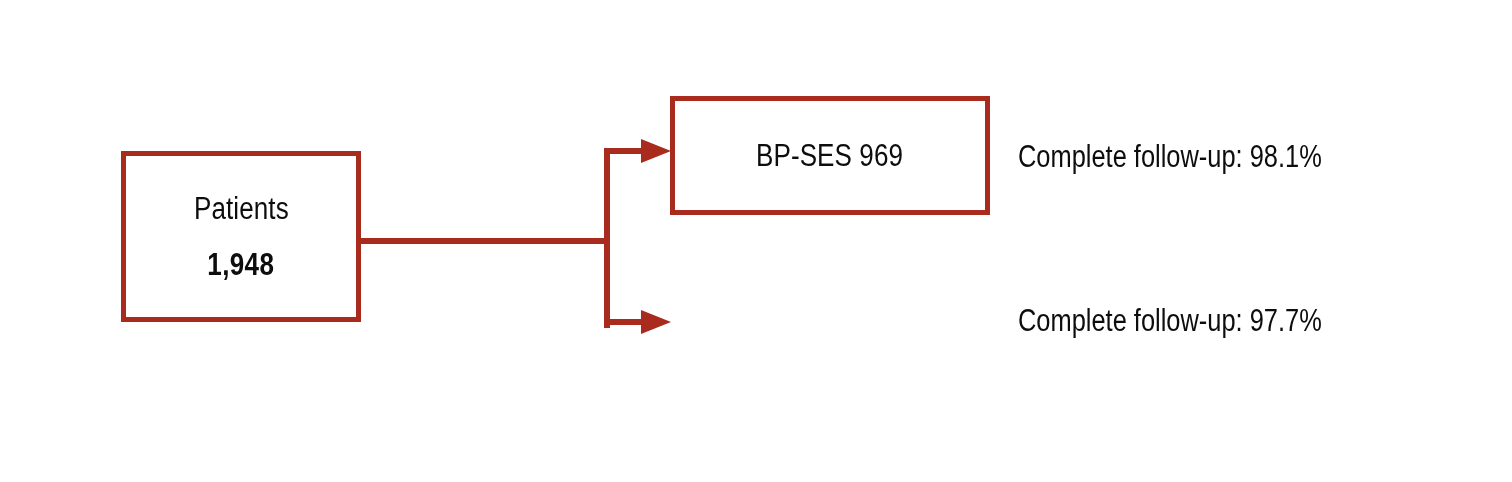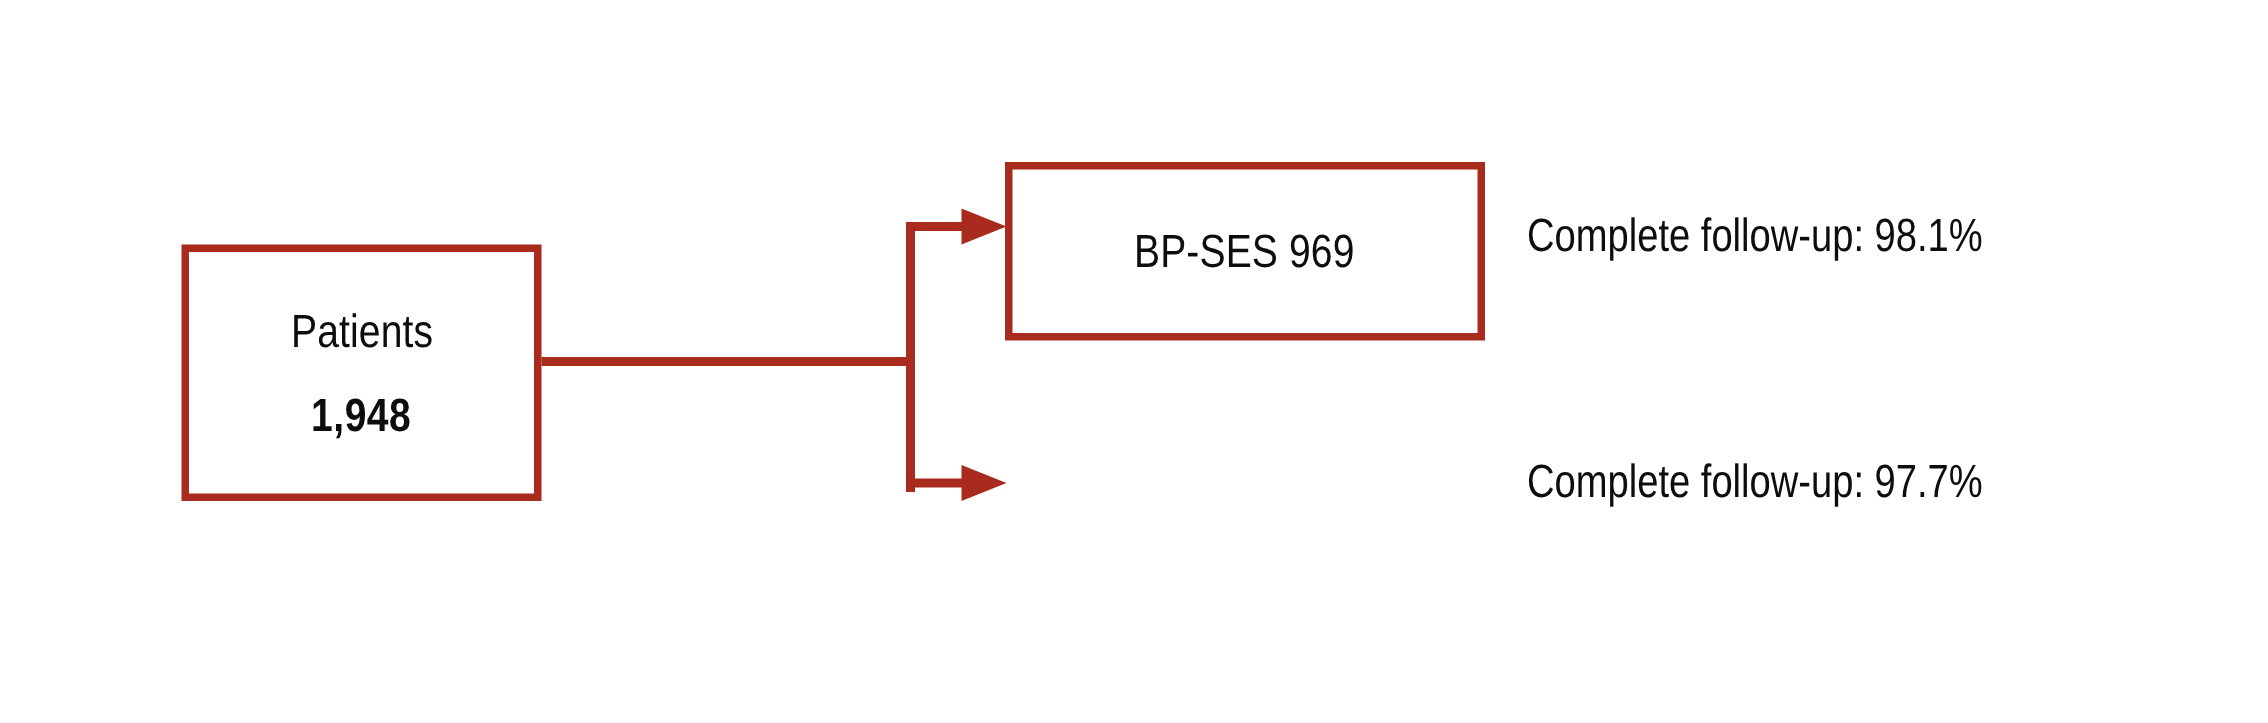--- a/index.html
+++ b/index.html
@@ -29,21 +29,20 @@
   .node-box {
     position: absolute;
     box-sizing: border-box;
     border: 5px solid #a82b1d;
     background: #ffffff;
     display: flex;
     flex-direction: column;
     align-items: center;
     justify-content: center;
     text-align: center;
-    margin-top: 12px;
   }
 
   #box-patients {
     left: 121px;
     top: 151px;
     width: 240px;
     height: 171px;
     gap: 20px;
   }
 

